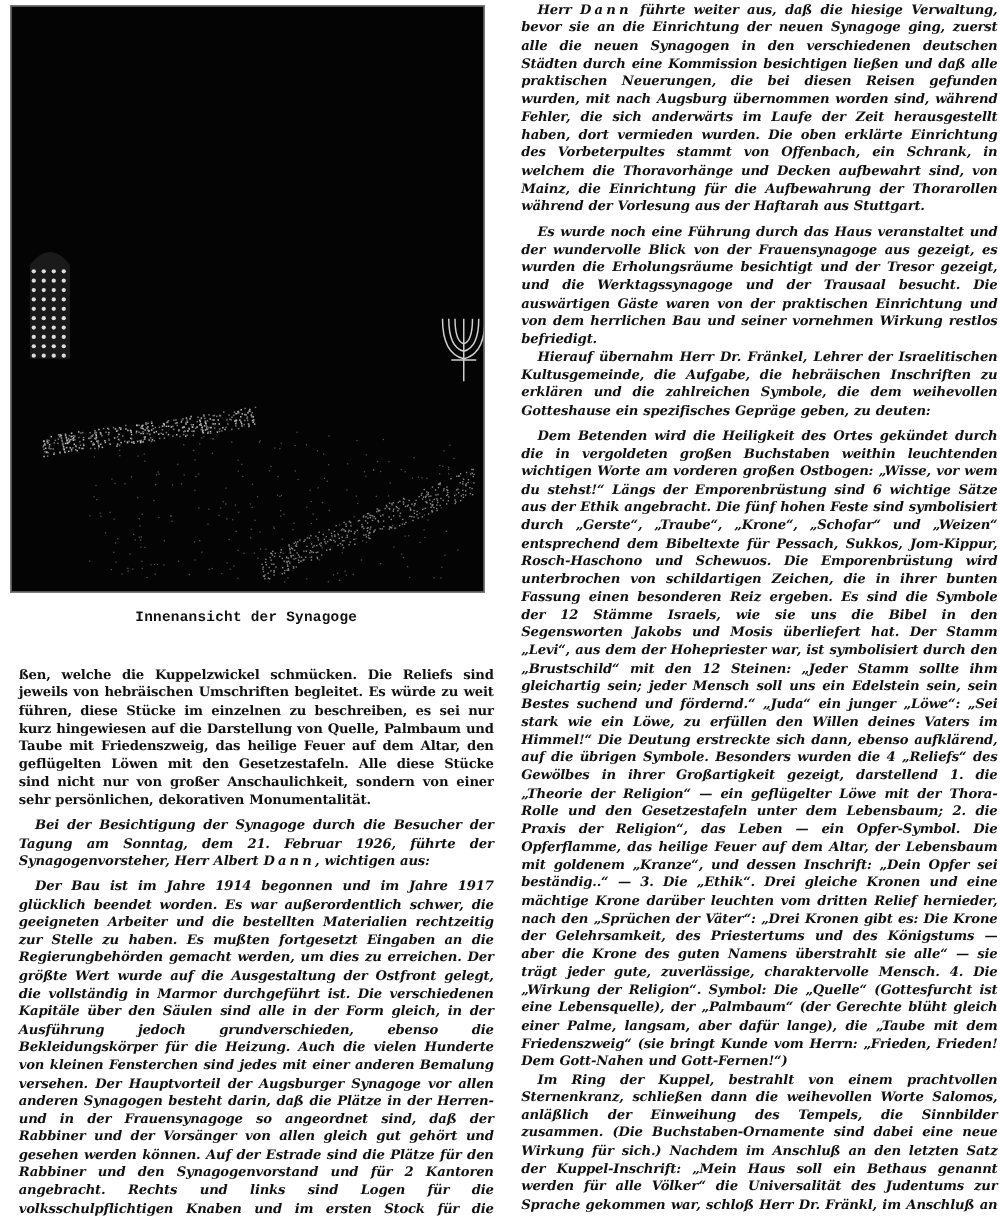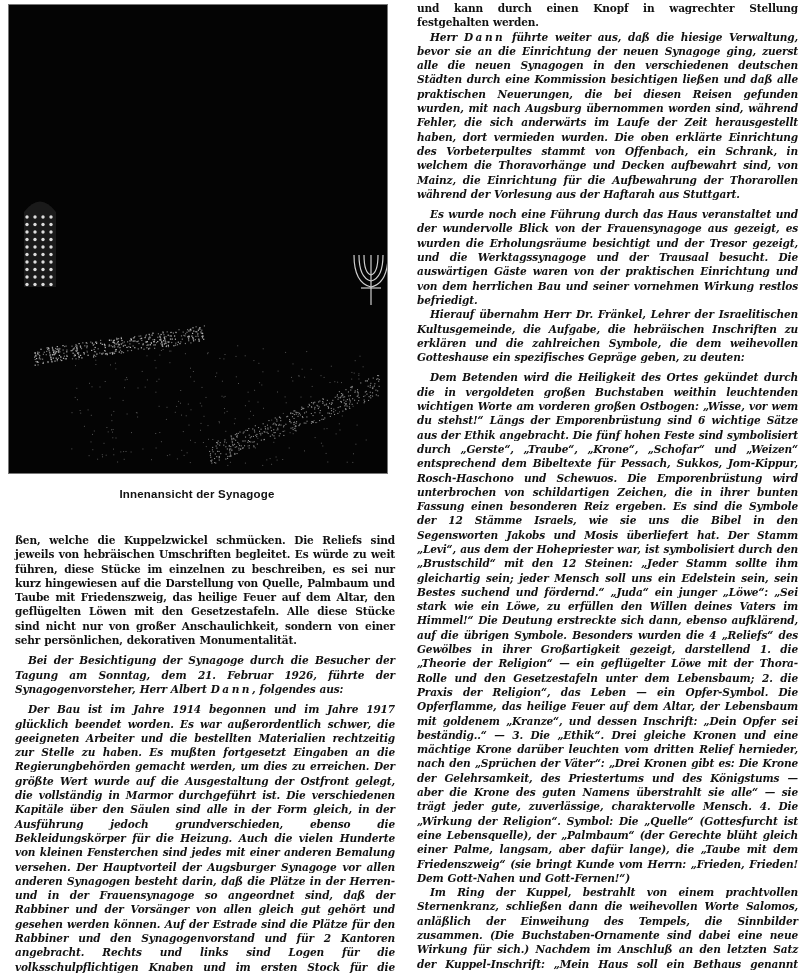--- a/index.html
+++ b/index.html
@@ -14,21 +14,21 @@
     position: absolute; left: 8px; top: 4px; width: 378px; height: 468px;
     background: #050505; border: 1px solid #777;
     box-shadow: inset 0 0 0 2px #cfcfcf, inset 0 0 0 3px #000;
     overflow: hidden;
   }
   .photo-frame svg { display: block; width: 100%; height: 100%; }
 
   .caption {
     position: absolute; left: 8px; width: 378px; top: 488px;
     text-align: center; font-size: 11.5px; font-weight: bold;
-    font-family: Liberation Sans, sans-serif; letter-spacing: 0.2px;
+    font-family: Liberation Mono, monospace; letter-spacing: 0.2px;
   }
 
   .text {
     font-size: 10.55px; line-height: 14.3px; text-align: justify;
     font-family: "DejaVu Serif", serif; font-weight: bold;
     letter-spacing: -0.15px; word-spacing: 0.5px;
   }
   .text p { margin: 0; }
   .indent { text-indent: 13px; font-style: italic; }
   .gap { margin-top: 6px !important; }
@@ -1163,27 +1163,26 @@
         <rect x="317.5" y="423.1" width="1" height="1" fill="#555555"></rect>
       </g>
   </svg>
 </div>
 
 <div class="caption">Innenansicht der Synagoge</div>
 
 <div class="col-left">
   <div class="text left-text">
     <p>ßen, welche die Kuppelzwickel schmücken. Die Reliefs sind jeweils von hebräischen Umschriften begleitet. Es würde zu weit führen, diese Stücke im einzelnen zu beschreiben, es sei nur kurz hingewiesen auf die Darstellung von Quelle, Palmbaum und Taube mit Friedenszweig, das heilige Feuer auf dem Altar, den geflügelten Löwen mit den Gesetzestafeln. Alle diese Stücke sind nicht nur von großer Anschaulichkeit, sondern von einer sehr persönlichen, dekorativen Monumentalität.</p>
-    <p class="indent gap"><span>Bei der Besichtigung der Synagoge durch die Besucher der Tagung am Sonntag, dem 21. Februar 1926, führte der Synagogenvorsteher, Herr Albert </span><span class="spaced">Dann</span><span>, folgendes aus:</span></p>
+    <p class="indent gap"><span>Bei der Besichtigung der Synagoge durch die Besucher der Tagung am Sonntag, dem 21. Februar 1926, führte der Synagogenvorsteher, Herr Albert </span><span class="spaced">Dann</span><span>, wichtigen aus:</span></p>
     <p class="indent gap">Der Bau ist im Jahre 1914 begonnen und im Jahre 1917 glücklich beendet worden. Es war außerordentlich schwer, die geeigneten Arbeiter und die bestellten Materialien rechtzeitig zur Stelle zu haben. Es mußten fortgesetzt Eingaben an die Regierungbehörden gemacht werden, um dies zu erreichen. Der größte Wert wurde auf die Ausgestaltung der Ostfront gelegt, die vollständig in Marmor durchgeführt ist. Die verschiedenen Kapitäle über den Säulen sind alle in der Form gleich, in der Ausführung jedoch grundverschieden, ebenso die Bekleidungskörper für die Heizung. Auch die vielen Hunderte von kleinen Fensterchen sind jedes mit einer anderen Bemalung versehen. Der Hauptvorteil der Augsburger Synagoge vor allen anderen Synagogen besteht darin, daß die Plätze in der Herren- und in der Frauensynagoge so angeordnet sind, daß der Rabbiner und der Vorsänger von allen gleich gut gehört und gesehen werden können. Auf der Estrade sind die Plätze für den Rabbiner und den Synagogenvorstand und für 2 Kantoren angebracht. Rechts und links sind Logen für die volksschulpflichtigen Knaben und im ersten Stock für die volksschulpflichtigen Mädchen eingebaut. Das Vorbeterpult hat eine schwere Marmorplatte, deren Neigung mit einem Druck der Hand geregelt werden kann. Bei Trauungen dient die Platte als Tisch</p>
   </div>
 </div>
 
 <div class="col-right">
   <div class="text right-text">
-    <p>und kann durch einen Knopf in wagrechter Stellung festgehalten werden.</p>
     <p class="indent"><span>Herr </span><span class="spaced">Dann</span><span> führte weiter aus, daß die hiesige Verwaltung, bevor sie an die Einrichtung der neuen Synagoge ging, zuerst alle die neuen Synagogen in den verschiedenen deutschen Städten durch eine Kommission besichtigen ließen und daß alle praktischen Neuerungen, die bei diesen Reisen gefunden wurden, mit nach Augsburg übernommen worden sind, während Fehler, die sich anderwärts im Laufe der Zeit herausgestellt haben, dort vermieden wurden. Die oben erklärte Einrichtung des Vorbeterpultes stammt von Offenbach, ein Schrank, in welchem die Thoravorhänge und Decken aufbewahrt sind, von Mainz, die Einrichtung für die Aufbewahrung der Thorarollen während der Vorlesung aus der Haftarah aus Stuttgart.</span></p>
     <p class="indent gap">Es wurde noch eine Führung durch das Haus veranstaltet und der wundervolle Blick von der Frauensynagoge aus gezeigt, es wurden die Erholungsräume besichtigt und der Tresor gezeigt, und die Werktagssynagoge und der Trausaal besucht. Die auswärtigen Gäste waren von der praktischen Einrichtung und von dem herrlichen Bau und seiner vornehmen Wirkung restlos befriedigt.</p>
     <p class="indent">Hierauf übernahm Herr Dr. Fränkel, Lehrer der Israelitischen Kultusgemeinde, die Aufgabe, die hebräischen Inschriften zu erklären und die zahlreichen Symbole, die dem weihevollen Gotteshause ein spezifisches Gepräge geben, zu deuten:</p>
     <p class="indent gap">Dem Betenden wird die Heiligkeit des Ortes gekündet durch die in vergoldeten großen Buchstaben weithin leuchtenden wichtigen Worte am vorderen großen Ostbogen: „Wisse, vor wem du stehst!“ Längs der Emporenbrüstung sind 6 wichtige Sätze aus der Ethik angebracht. Die fünf hohen Feste sind symbolisiert durch „Gerste“, „Traube“, „Krone“, „Schofar“ und „Weizen“ entsprechend dem Bibeltexte für Pessach, Sukkos, Jom-Kippur, Rosch-Haschono und Schewuos. Die Emporenbrüstung wird unterbrochen von schildartigen Zeichen, die in ihrer bunten Fassung einen besonderen Reiz ergeben. Es sind die Symbole der 12 Stämme Israels, wie sie uns die Bibel in den Segensworten Jakobs und Mosis überliefert hat. Der Stamm „Levi“, aus dem der Hohepriester war, ist symbolisiert durch den „Brustschild“ mit den 12 Steinen: „Jeder Stamm sollte ihm gleichartig sein; jeder Mensch soll uns ein Edelstein sein, sein Bestes suchend und fördernd.“ „Juda“ ein junger „Löwe“: „Sei stark wie ein Löwe, zu erfüllen den Willen deines Vaters im Himmel!“ Die Deutung erstreckte sich dann, ebenso aufklärend, auf die übrigen Symbole. Besonders wurden die 4 „Reliefs“ des Gewölbes in ihrer Großartigkeit gezeigt, darstellend 1. die „Theorie der Religion“ — ein geflügelter Löwe mit der Thora-Rolle und den Gesetzestafeln unter dem Lebensbaum; 2. die Praxis der Religion“, das Leben — ein Opfer-Symbol. Die Opferflamme, das heilige Feuer auf dem Altar, der Lebensbaum mit goldenem „Kranze“, und dessen Inschrift: „Dein Opfer sei beständig..“ — 3. Die „Ethik“. Drei gleiche Kronen und eine mächtige Krone darüber leuchten vom dritten Relief hernieder, nach den „Sprüchen der Väter“: „Drei Kronen gibt es: Die Krone der Gelehrsamkeit, des Priestertums und des Königstums — aber die Krone des guten Namens überstrahlt sie alle“ — sie trägt jeder gute, zuverlässige, charaktervolle Mensch. 4. Die „Wirkung der Religion“. Symbol: Die „Quelle“ (Gottesfurcht ist eine Lebensquelle), der „Palmbaum“ (der Gerechte blüht gleich einer Palme, langsam, aber dafür lange), die „Taube mit dem Friedenszweig“ (sie bringt Kunde vom Herrn: „Frieden, Frieden! Dem Gott-Nahen und Gott-Fernen!“)</p>
     <p class="indent">Im Ring der Kuppel, bestrahlt von einem prachtvollen Sternenkranz, schließen dann die weihevollen Worte Salomos, anläßlich der Einweihung des Tempels, die Sinnbilder zusammen. (Die Buchstaben-Ornamente sind dabei eine neue Wirkung für sich.) Nachdem im Anschluß an den letzten Satz der Kuppel-Inschrift: „Mein Haus soll ein Bethaus genannt werden für alle Völker“ die Universalität des Judentums zur Sprache gekommen war, schloß Herr Dr. Fränkl, im Anschluß an den letzten Satz in der Festschrift des leider infolge Krankheit abwesenden Herrn Rabbiner Dr. Grünfeld, mit dem Wunsche, daß auf den nunmehr beginnenden wichtigen Beratungen der Tagung Gottes reichster Segen ruhen möge.</p>
   </div>
 </div>
 
 </body></html>

